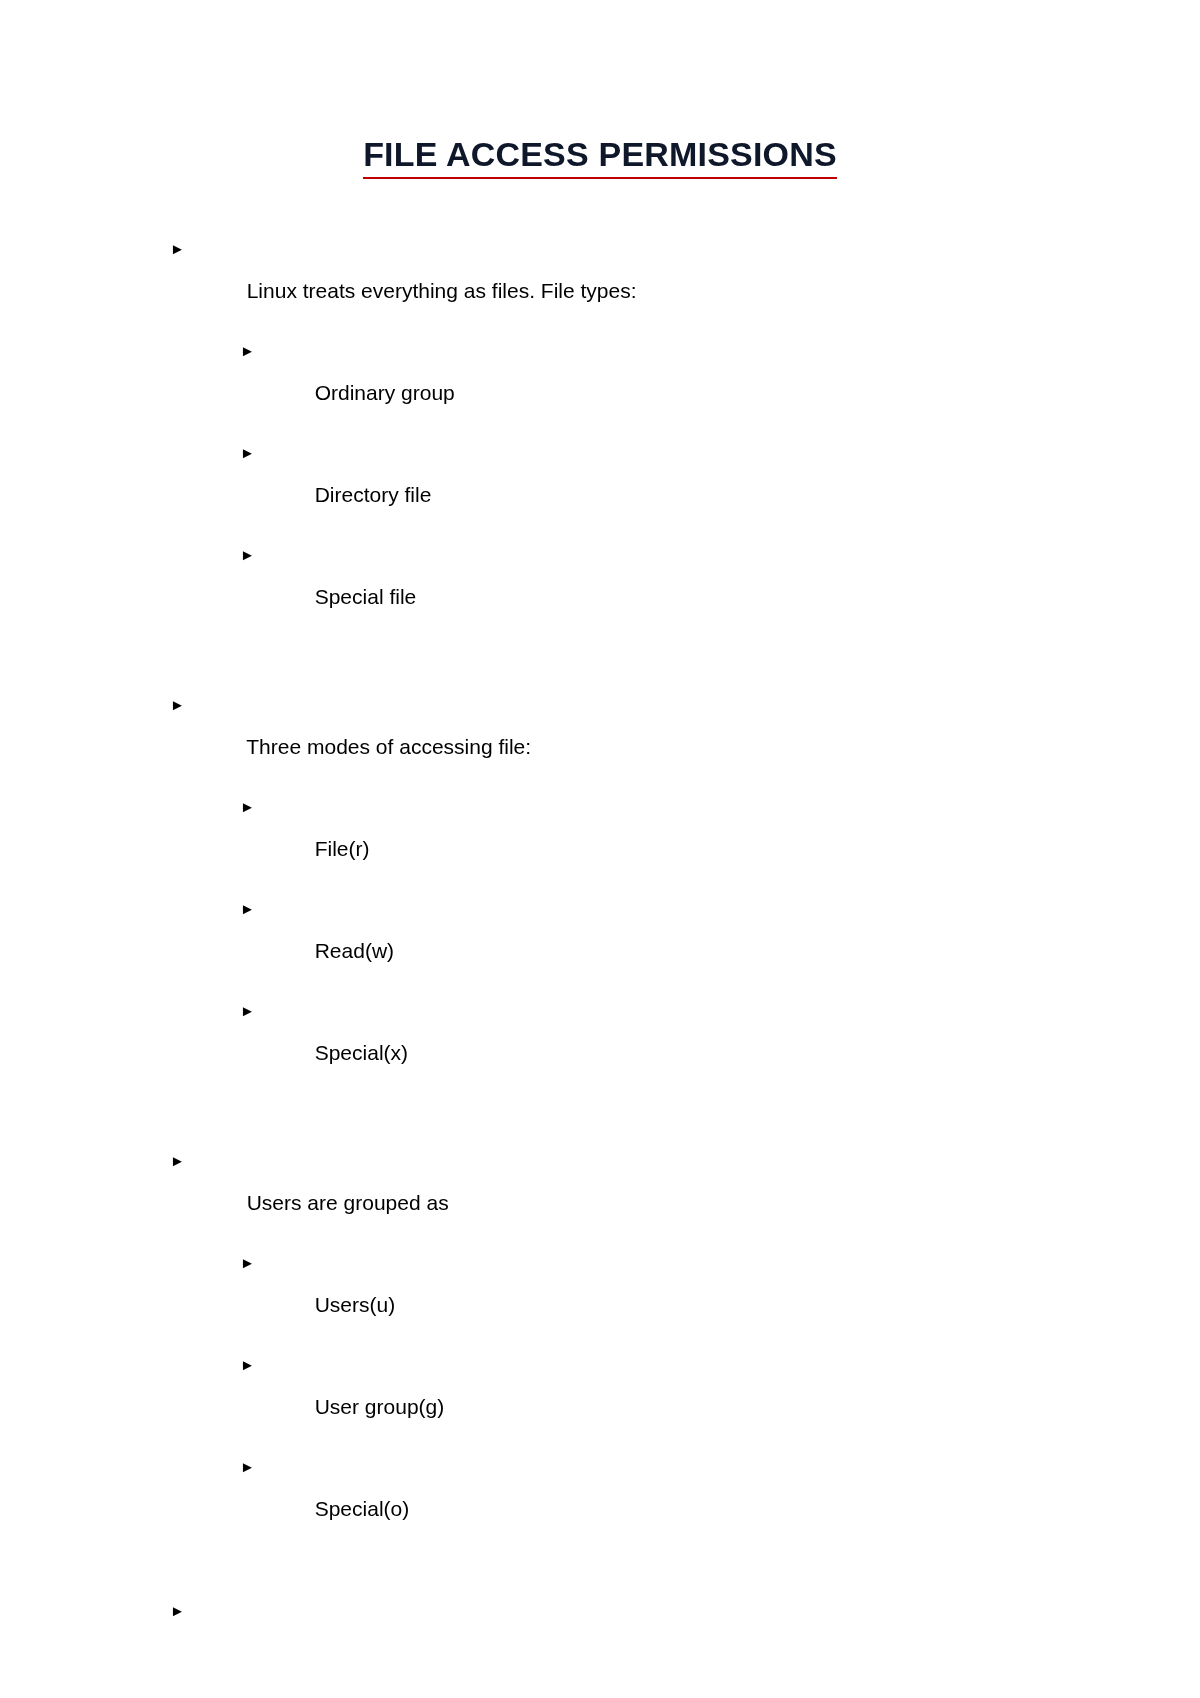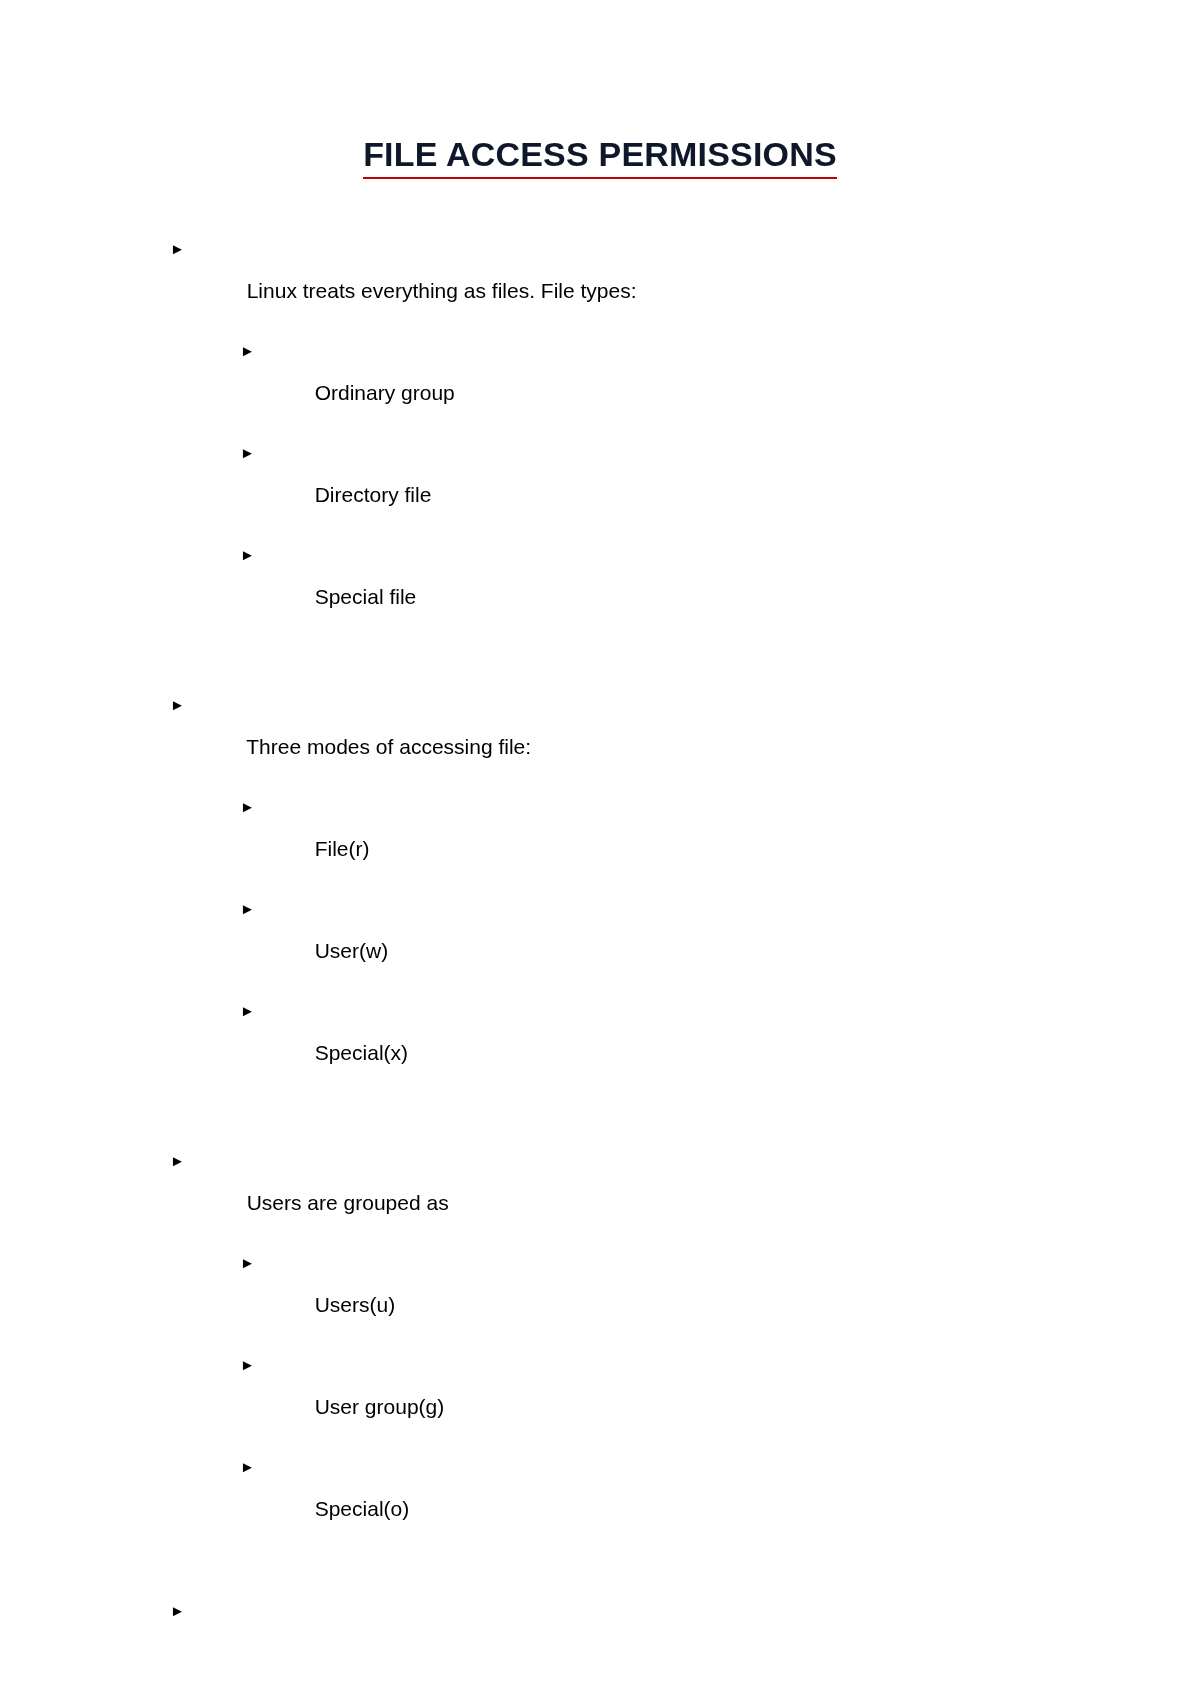--- a/index.html
+++ b/index.html
@@ -137,21 +137,21 @@
         <span>Three modes of accessing file:</span>
       </div>
       <div class="sp-18"></div>
       <div class="l2">
         <span class="bullet">►</span>
         <span>File(r)</span>
       </div>
       <div class="sp-18"></div>
       <div class="l2">
         <span class="bullet">►</span>
-        <span>User(w)</span>
+        <span>Read(w)</span>
       </div>
       <div class="sp-18"></div>
       <div class="l2">
         <span class="bullet">►</span>
         <span>Special(x)</span>
       </div>
     </div>
 
     <div class="sp-66"></div>
 

